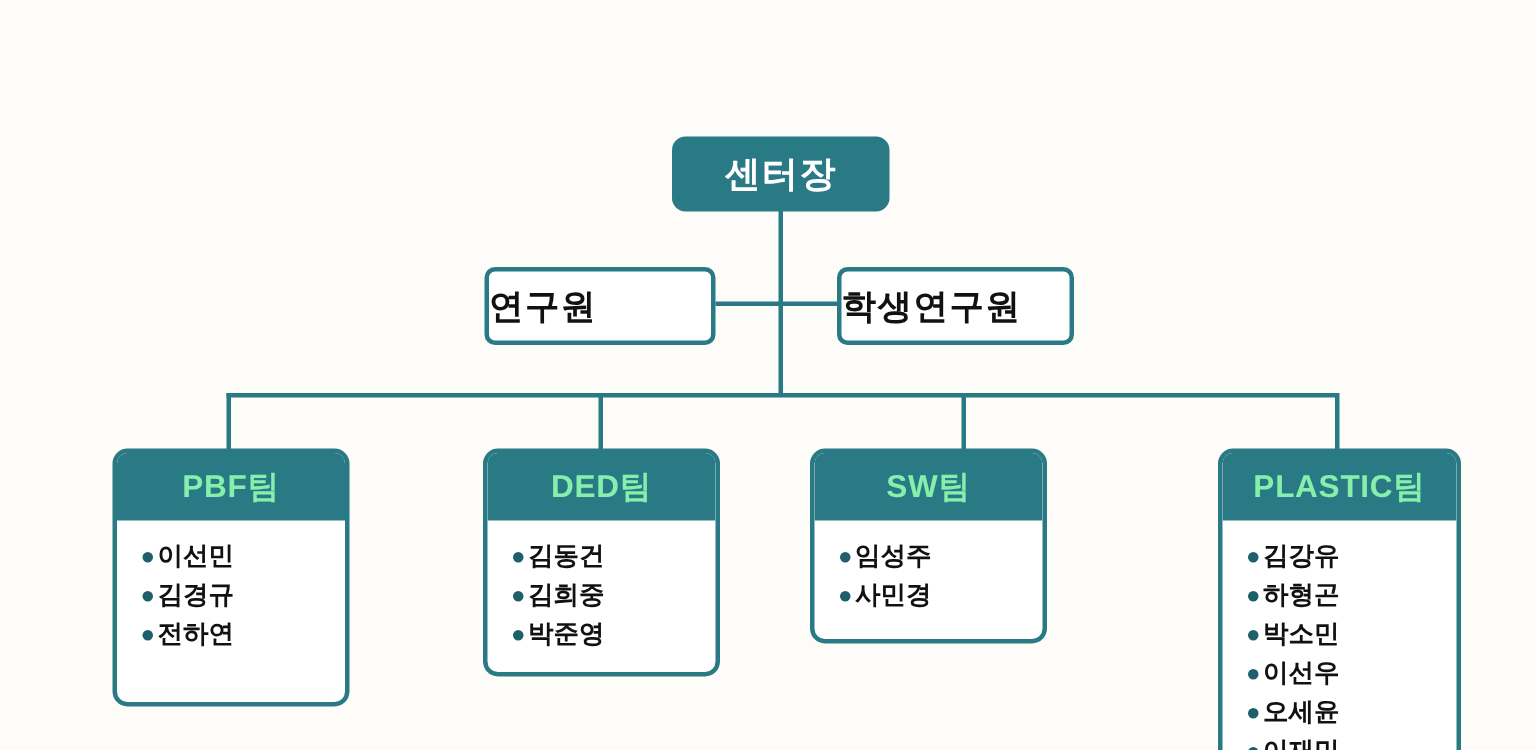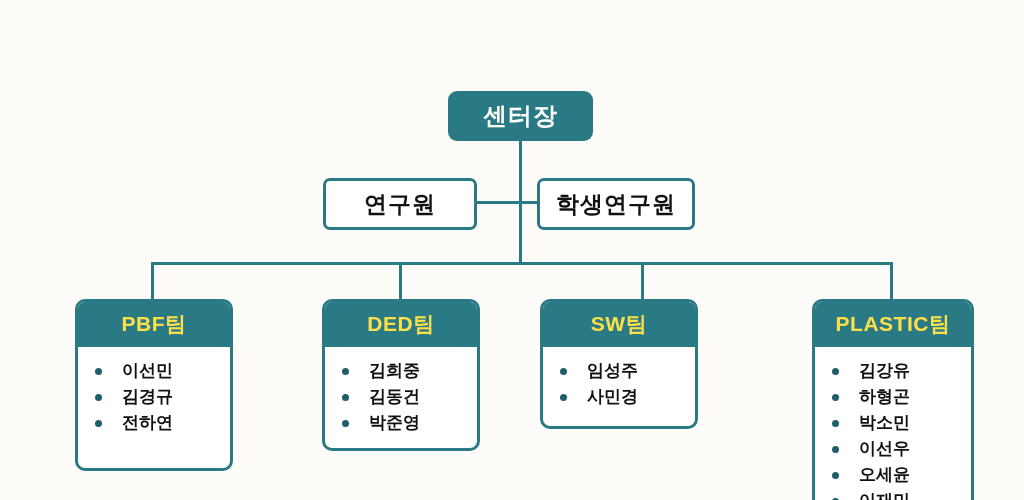--- a/index.html
+++ b/index.html
@@ -24,45 +24,45 @@
     position:absolute; left:448px; top:58px; width:145px; height:50px;
     background:var(--teal, #2a7a86); color:#ffffff;
     border-radius:9px;
     display:flex; align-items:center; justify-content:center;
     font-size:24px; font-weight:bold; letter-spacing:1px;
   }
   .l2-box {
     position:absolute; top:145px; height:52px;
     background:#ffffff; border:3px solid var(--teal, #2a7a86);
     border-radius:7px;
-    display:flex; align-items:center; justify-content:center;
+    display:flex; align-items:center; justify-content:flex-start;
     font-size:23px; font-weight:bold; color:#111111; letter-spacing:1px;
   }
   #l2-0 { left:323px; width:154px; }
-  #l2-1 { left:537px; width:158px; }
+  #l2-1 { left:558px; width:158px; }
 
   .team-box {
     position:absolute; top:266px;
     background:#ffffff; border:3px solid var(--teal, #2a7a86);
     border-radius:10px; overflow:hidden;
   }
   #team-0 { left:75px;  width:158px; min-height:172px; }
   #team-1 { left:322px; width:158px; min-height:130px; }
   #team-2 { left:540px; width:158px; min-height:130px; }
   #team-3 { left:812px; width:162px; min-height:194px; }
   .team-header {
-    background:var(--teal, #2a7a86); color:#fde047;
+    background:var(--teal, #2a7a86); color:#86efac;
     text-align:center; font-size:21px; font-weight:bold;
     padding:8px 2px 9px 2px; letter-spacing:0.5px;
   }
   .member-list {
     list-style:none; padding:11px 8px 12px 17px;
   }
   .member-list li {
-    display:flex; align-items:center; gap:20px;
+    display:flex; align-items:center; gap:3px;
     font-size:17px; font-weight:bold; color:#111111;
     line-height:26px; white-space:nowrap;
   }
   .dot {
     flex:0 0 auto; width:7px; height:7px; border-radius:50%;
     background:var(--bullet, #1e5f6b);
   }
 </style>
 </head>
 <body>
@@ -103,25 +103,25 @@
           <span class="dot"></span>
           <span>전하연</span>
         </li>
       </ul>
   </div>
   <div class="team-box" id="team-1">
     <div class="team-header">DED팀</div>
     <ul class="member-list">
         <li>
           <span class="dot"></span>
-          <span>김희중</span>
+          <span>김동건</span>
         </li>
         <li>
           <span class="dot"></span>
-          <span>김동건</span>
+          <span>김희중</span>
         </li>
         <li>
           <span class="dot"></span>
           <span>박준영</span>
         </li>
       </ul>
   </div>
   <div class="team-box" id="team-2">
     <div class="team-header">SW팀</div>
     <ul class="member-list">

